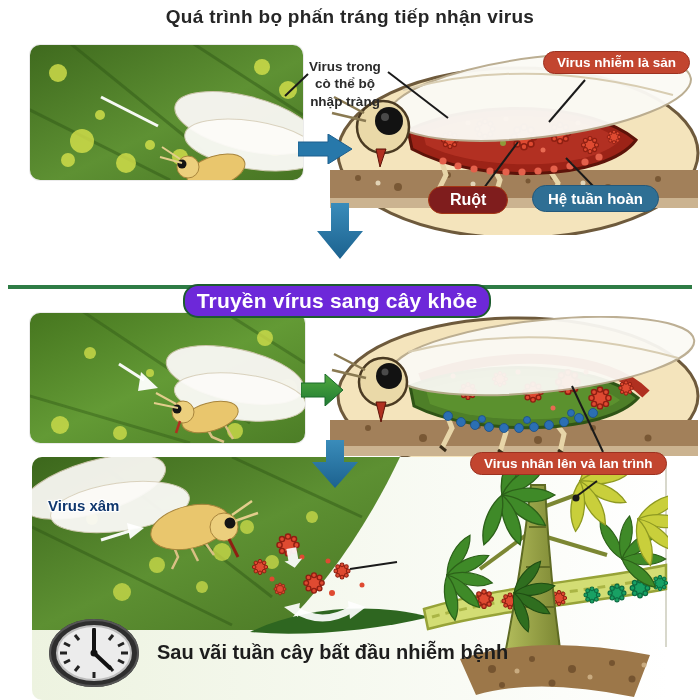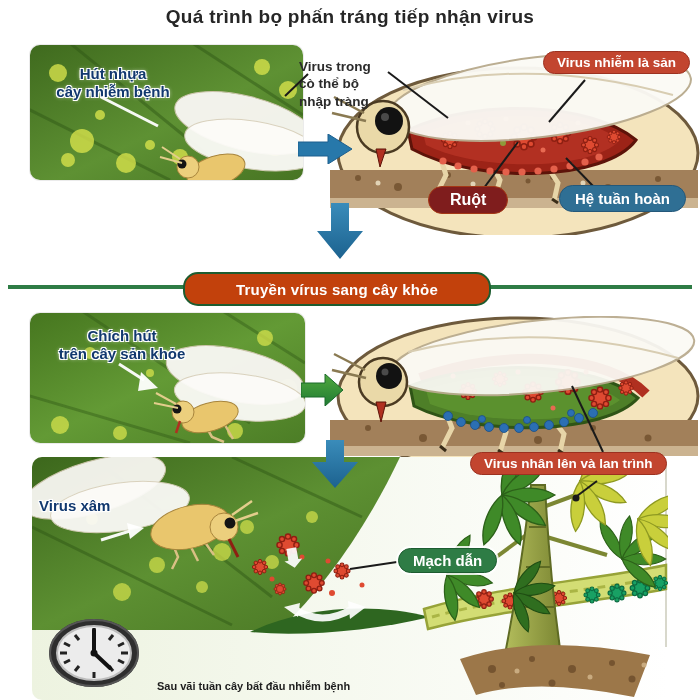--- a/index.html
+++ b/index.html
@@ -4,37 +4,37 @@
 <style>
   html,body{margin:0;padding:0;}
   #stage{position:relative;width:700px;height:700px;background:#ffffff;overflow:hidden;
          font-family:"Liberation Sans","DejaVu Sans",sans-serif;}
   .abs{position:absolute;}
   #title{left:0;top:6px;width:700px;text-align:center;font-size:19px;font-weight:bold;color:#262626;letter-spacing:.3px;z-index:5;}
   .photo{border-radius:10px;overflow:hidden;z-index:1;box-shadow:0 0 0 1px rgba(0,0,0,.08);}
   .photo svg{display:block;}
   .navy-label{z-index:6;color:#11386e;font-weight:bold;font-size:15px;line-height:1.22;
               text-shadow:1px 1px 0 #fff,-1px -1px 0 #fff,1px -1px 0 #fff,-1px 1px 0 #fff,0 0 4px #fff;}
-  .dark-note{z-index:6;color:#2b2b2b;font-weight:bold;font-size:13.5px;line-height:1.28;}
+  .dark-note{z-index:6;color:#2b2b2b;font-weight:bold;font-size:13.5px;line-height:1.28;text-align:center;}
   .pill{z-index:6;display:inline-block;padding:3px 13px;border-radius:16px;color:#fff;font-weight:bold;
         font-size:13.5px;white-space:nowrap;}
   .pill-red{background:#c2452f;border:1px solid #9c3120;}
   .pill-orange{background:#7f1d1d;border:1px solid #a53715;font-size:16px;padding:4px 21px;}
   .pill-blue{background:#2f6f94;border:1px solid #24587a;font-size:15px;padding:4px 15px;}
   .pill-green{background:#2e7c45;border:1px solid #1d5c30;font-size:15px;padding:3px 14px;
               box-shadow:0 0 0 2px rgba(255,255,255,.85);}
   #banner-line{left:8px;top:285px;width:684px;height:4px;background:#2e7c45;z-index:2;}
-  #banner{left:183px;top:272px;width:304px;height:30px;background:#c2410c;border:2px solid #1d5c30;border-radius:15px;
-          z-index:3;display:flex;align-items:center;justify-content:center;color:#fff;font-weight:bold;font-size:15px;letter-spacing:.2px;}
+  #banner{left:183px;top:284px;width:304px;height:30px;background:#6d28d9;border:2px solid #1d5c30;border-radius:15px;
+          z-index:3;display:flex;align-items:center;justify-content:center;color:#fff;font-weight:bold;font-size:21px;letter-spacing:.2px;}
   .illus{z-index:1;}
   #overlay{left:0;top:0;z-index:4;pointer-events:none;}
   .arrow{z-index:3;}
   #bottom-panel{left:32px;top:457px;width:636px;height:243px;border-radius:10px;overflow:hidden;z-index:1;}
   #clock{left:46px;top:616px;z-index:6;}
-  #caption{left:157px;top:641px;z-index:6;font-size:11px;font-weight:bold;color:#1d1d1d;margin-top:39px;}
+  #caption{left:157px;top:641px;z-index:6;font-size:20px;font-weight:bold;color:#1d1d1d;}
 </style>
 </head>
 <body>
 
 <div id="stage">
 
   <div class="abs" id="title">Quá trình bọ phấn tráng tiếp nhận virus</div>
 
   <div class="abs photo" style="left:30px;top:45px;width:273px;height:135px;">
     <svg width="273" height="135" viewBox="0 0 273 135">
@@ -76,24 +76,20 @@
         <ellipse cx="222" cy="100" rx="68" ry="24" transform="rotate(9 222 100)" fill="#fcfbf8" stroke="#d8d0bb" opacity=".95"></ellipse>
         <ellipse cx="186" cy="126" rx="30" ry="15" transform="rotate(-18 186 126)" fill="#e9c66d" stroke="#a8853c"></ellipse>
         <circle cx="158" cy="122" r="11" fill="#eccf7d" stroke="#a8853c"></circle>
         <circle cx="152" cy="119" r="4.5" fill="#141414"></circle>
         <g stroke="#e3cd8c" stroke-width="2" fill="none">
           <line x1="150" y1="114" x2="132" y2="102"></line>
             <line x1="152" y1="118" x2="130" y2="112"></line>
         </g>
       </g>
     </svg>
-    <div class="abs navy-label" style="left:18px;top:20px;width:130px;text-align:center;">
-      <div>Hút nhựa</div>
-      <div>cây nhiễm bệnh</div>
-    </div>
   </div>
 
   <svg class="abs illus" style="left:328px;top:45px;" width="372" height="190" viewBox="0 0 372 190">
     <defs>
       <g id="i1v" fill="#df4a31" stroke="#8e1f12" stroke-width="1.1">
         <circle r="6"></circle>
           <circle cx="6.5" r="2"></circle>
           <circle cx="-6.5" r="2"></circle>
           <circle cy="6.5" r="2"></circle>
           <circle cy="-6.5" r="2"></circle>
@@ -177,21 +173,21 @@
   </svg>
 
   <div class="abs dark-note" style="left:299px;top:58px;width:92px;">
     <div>Virus trong</div>
     <div>cò thể bộ</div>
     <div>nhập tràng</div>
   </div>
 
   <div class="abs pill pill-red" style="left:543px;top:51px;">Virus nhiễm là sản</div>
   <div class="abs pill pill-orange" style="left:428px;top:186px;">Ruột</div>
-  <div class="abs pill pill-blue" style="left:559px;top:185px;">Hệ tuần hoàn</div>
+  <div class="abs pill pill-blue" style="left:532px;top:185px;">Hệ tuần hoàn</div>
 
   <svg class="abs arrow" style="left:298px;top:134px;" width="54" height="30">
     <polygon points="0,8 30,8 30,0 54,15 30,30 30,22 0,22" fill="#2778aa" stroke="#1c5e8e"></polygon>
   </svg>
   <svg class="abs arrow" style="left:317px;top:203px;" width="46" height="56">
     <defs>
         <linearGradient id="ad1" x1="0" y1="0" x2="0" y2="1">
           <stop offset="0" stop-color="#3a8cba"></stop>
           <stop offset="1" stop-color="#1c628f"></stop>
         </linearGradient>
@@ -236,24 +232,20 @@
         <ellipse cx="180" cy="104" rx="29" ry="14" transform="rotate(-16 180 104)" fill="#e9c66d" stroke="#a8853c"></ellipse>
         <circle cx="153" cy="99" r="11" fill="#eccf7d" stroke="#a8853c"></circle>
         <circle cx="147" cy="96" r="4.5" fill="#141414"></circle>
         <g stroke="#e3cd8c" stroke-width="2" fill="none">
           <line x1="146" y1="91" x2="126" y2="80"></line>
             <line x1="148" y1="95" x2="124" y2="90"></line>
         </g>
         <line x1="150" y1="108" x2="146" y2="120" stroke="#b03020" stroke-width="2.5"></line>
       </g>
     </svg>
-    <div class="abs navy-label" style="left:12px;top:14px;width:160px;text-align:center;">
-      <div>Chích hút</div>
-      <div>trên cây sản khỏe</div>
-    </div>
   </div>
 
   <svg class="abs arrow" style="left:301px;top:374px;" width="42" height="32">
     <defs>
         <linearGradient id="ag1" x1="0" y1="0" x2="0" y2="1">
           <stop offset="0" stop-color="#52a83e"></stop>
           <stop offset="1" stop-color="#1f7c33"></stop>
         </linearGradient>
       </defs>
     <polygon points="0,9 24,9 24,0 42,16 24,32 24,23 0,23" fill="url(#ag1)" stroke="#1a6a2b"></polygon>
@@ -541,26 +533,25 @@
         </g>
         <g fill="#c9ab80">
             <circle cx="485" cy="214" r="2.5"></circle>
             <circle cx="558" cy="220" r="2.5"></circle>
             <circle cx="612" cy="208" r="2.5"></circle>
           </g>
       </g>
     </svg>
   </div>
 
-  <div class="abs navy-label" style="left:39px;top:497px;width:110px;">
+  <div class="abs navy-label" style="left:48px;top:497px;width:110px;">
     <div>Virus xâm</div>
   </div>
 
   <div class="abs pill pill-red" style="left:470px;top:452px;">Virus nhân lên và lan trình</div>
-  <div class="abs pill pill-green" style="left:398px;top:548px;">Mạch dẫn</div>
 
   <svg class="abs" id="clock" width="96" height="76" viewBox="0 0 96 76">
     <ellipse cx="48" cy="37" rx="45" ry="34" fill="#2e2e2e"></ellipse>
     <ellipse cx="48" cy="37" rx="44" ry="33" fill="none" stroke="#555" stroke-width="2"></ellipse>
     <ellipse cx="48" cy="37" rx="37" ry="27" fill="#ececec" stroke="#bdbdbd" stroke-width="2"></ellipse>
     <g stroke="#222" stroke-width="3">
       <line x1="48" y1="12" x2="48" y2="18"></line>
         <line x1="48" y1="56" x2="48" y2="62"></line>
       <line x1="14" y1="37" x2="21" y2="37"></line>
         <line x1="75" y1="37" x2="82" y2="37"></line>

